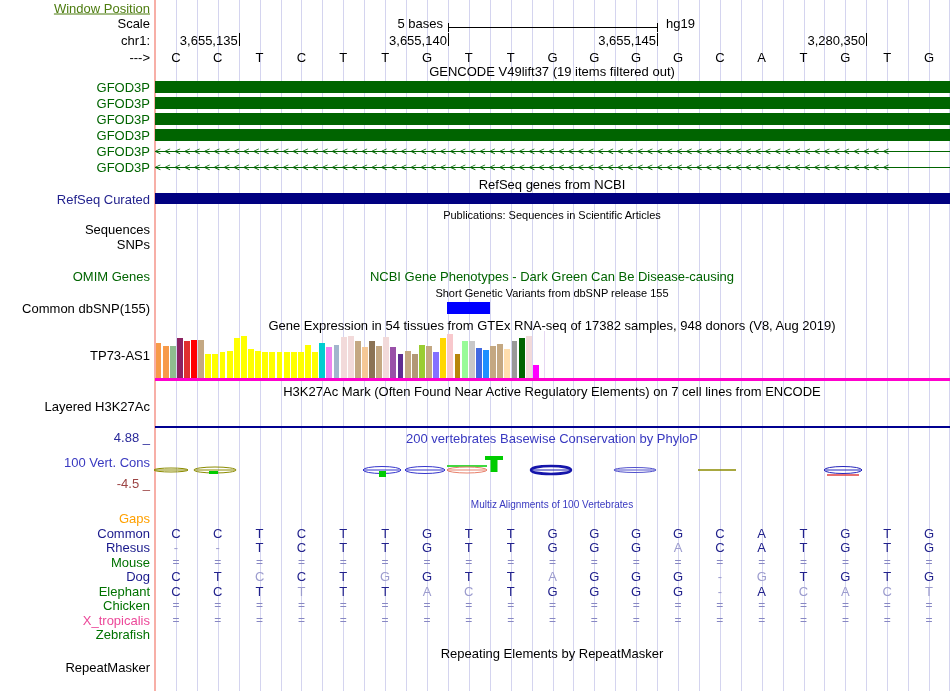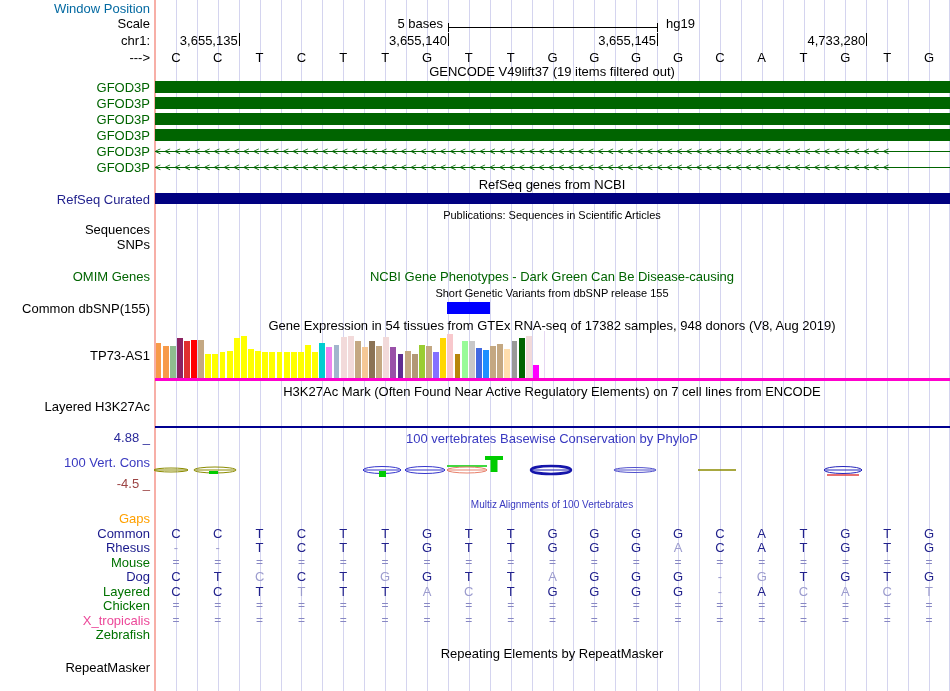--- a/index.html
+++ b/index.html
@@ -60,21 +60,21 @@
   <div class="abs" style="left:154px;top:0;width:2px;height:691px;background:#F7AFA7;"></div>
 
 
   <div class="rulerlabel" style="left:443px;top:23px;">5 bases</div>
   <div class="abs" style="left:448px;top:27px;width:209px;height:1px;background:#000;"></div>
   <div class="abs" style="left:448px;top:23px;width:1px;height:9px;background:#000;"></div>
   <div class="abs" style="left:657px;top:23px;width:1px;height:9px;background:#000;"></div>
   <div class="abs" style="left:666px;top:23px;transform:translateY(-50%);">hg19</div>
 
   <div id="labels">
-      <div class="lbl abs" style="top: 8px; color: #0369a1;">Window Position</div>
+      <div class="lbl abs" style="top: 8px; color: #4d7c0f; text-decoration: underline;">Window Position</div>
       <div class="lbl abs" style="top: 23px; color: #000000;">Scale</div>
       <div class="lbl abs" style="top: 40px; color: rgb(0, 0, 0);">chr1:</div>
       <div class="lbl abs" style="top: 57px; color: rgb(0, 0, 0);">---&gt;</div>
       <div class="lbl abs" style="top: 87px; color: rgb(0, 100, 0);">GFOD3P</div>
       <div class="lbl abs" style="top: 103px; color: rgb(0, 100, 0);">GFOD3P</div>
       <div class="lbl abs" style="top: 119px; color: rgb(0, 100, 0);">GFOD3P</div>
       <div class="lbl abs" style="top: 135px; color: rgb(0, 100, 0);">GFOD3P</div>
       <div class="lbl abs" style="top: 151px; color: rgb(0, 100, 0);">GFOD3P</div>
       <div class="lbl abs" style="top: 167px; color: rgb(0, 100, 0);">GFOD3P</div>
       <div class="lbl abs" style="top: 199px; color: rgb(35, 35, 142);">RefSeq Curated</div>
@@ -85,46 +85,46 @@
       <div class="lbl abs" style="top: 355px; color: rgb(0, 0, 0);">TP73-AS1</div>
       <div class="lbl abs" style="top: 406px; color: rgb(0, 0, 0);">Layered H3K27Ac</div>
       <div class="lbl abs" style="top: 437px; color: rgb(42, 42, 154);">4.88 _</div>
       <div class="lbl abs" style="top: 462px; color: rgb(57, 57, 192);">100 Vert. Cons</div>
       <div class="lbl abs" style="top: 483px; color: rgb(156, 68, 68);">-4.5 _</div>
       <div class="lbl abs" style="top: 518px; color: rgb(255, 160, 0);">Gaps</div>
       <div class="lbl abs" style="top: 533px; color: rgb(26, 26, 140);">Common</div>
       <div class="lbl abs" style="top: 547px; color: rgb(26, 26, 140); margin-left: 9px;">Rhesus</div>
       <div class="lbl abs" style="top: 562px; color: rgb(0, 114, 0);">Mouse</div>
       <div class="lbl abs" style="top: 576px; color: rgb(26, 26, 140);">Dog</div>
-      <div class="lbl abs" style="top: 591px; color: rgb(0, 114, 0);">Layered</div>
+      <div class="lbl abs" style="top: 591px; color: rgb(0, 114, 0);">Elephant</div>
       <div class="lbl abs" style="top: 605px; color: rgb(0, 114, 0);">Chicken</div>
       <div class="lbl abs" style="top: 620px; color: #ec4899;">X_tropicalis</div>
       <div class="lbl abs" style="top: 634px; color: rgb(0, 114, 0);">Zebrafish</div>
       <div class="lbl abs" style="top: 667px; color: rgb(0, 0, 0);">RepeatMasker</div>
     </div>
   <div id="titles">
       <div class="ctitle abs" style="top: 71px; color: rgb(0, 0, 0); font-size: 13px;">GENCODE V49lift37 (19 items filtered out)</div>
       <div class="ctitle abs" style="top: 184px; color: rgb(0, 0, 0); font-size: 13px;">RefSeq genes from NCBI</div>
       <div class="ctitle abs" style="top: 215px; color: rgb(0, 0, 0); font-size: 11px;">Publications: Sequences in Scientific Articles</div>
       <div class="ctitle abs" style="top: 276px; color: rgb(0, 100, 0); font-size: 13px;">NCBI Gene Phenotypes - Dark Green Can Be Disease-causing</div>
       <div class="ctitle abs" style="top: 293px; color: rgb(0, 0, 0); font-size: 11px;">Short Genetic Variants from dbSNP release 155</div>
       <div class="ctitle abs" style="top: 325px; color: rgb(0, 0, 0); font-size: 13px;">Gene Expression in 54 tissues from GTEx RNA-seq of 17382 samples, 948 donors (V8, Aug 2019)</div>
       <div class="ctitle abs" style="top: 391px; color: rgb(0, 0, 0); font-size: 13px;">H3K27Ac Mark (Often Found Near Active Regulatory Elements) on 7 cell lines from ENCODE</div>
-      <div class="ctitle abs" style="top: 438px; color: rgb(57, 57, 192); font-size: 13px;">100 vertebrates Basewise Conservation by PhyloP</div>
+      <div class="ctitle abs" style="top: 438px; color: rgb(57, 57, 192); font-size: 13px;">200 vertebrates Basewise Conservation by PhyloP</div>
       <div class="ctitle abs" style="top: 504px; color: rgb(57, 57, 192); font-size: 10px;">Multiz Alignments of 100 Vertebrates</div>
       <div class="ctitle abs" style="top: 653px; color: rgb(0, 0, 0); font-size: 13px;">Repeating Elements by RepeatMasker</div>
     </div>
   <div id="ruler">
       <div class="rulerlabel abs" style="left: 237.684px; top: 40px;">3,655,135</div>
       <div class=" abs" style="left: 238.684px; top: 33px; width: 1px; height: 13px; background: rgb(0, 0, 0);"></div>
       <div class="rulerlabel abs" style="left: 446.895px; top: 40px;">3,655,140</div>
       <div class=" abs" style="left: 447.895px; top: 33px; width: 1px; height: 13px; background: rgb(0, 0, 0);"></div>
       <div class="rulerlabel abs" style="left: 656.105px; top: 40px;">3,655,145</div>
       <div class=" abs" style="left: 657.105px; top: 33px; width: 1px; height: 13px; background: rgb(0, 0, 0);"></div>
-      <div class="rulerlabel abs" style="left: 865.316px; top: 40px;">4,733,280</div>
+      <div class="rulerlabel abs" style="left: 865.316px; top: 40px;">3,280,350</div>
       <div class=" abs" style="left: 866.316px; top: 33px; width: 1px; height: 13px; background: rgb(0, 0, 0);"></div>
     </div>
   <div id="seq">
       <div class="seqletter abs" style="left: 175.921px; top: 57px;">C</div>
       <div class="seqletter abs" style="left: 217.763px; top: 57px;">C</div>
       <div class="seqletter abs" style="left: 259.605px; top: 57px;">T</div>
       <div class="seqletter abs" style="left: 301.447px; top: 57px;">C</div>
       <div class="seqletter abs" style="left: 343.289px; top: 57px;">T</div>
       <div class="seqletter abs" style="left: 385.132px; top: 57px;">T</div>
       <div class="seqletter abs" style="left: 426.974px; top: 57px;">G</div>

